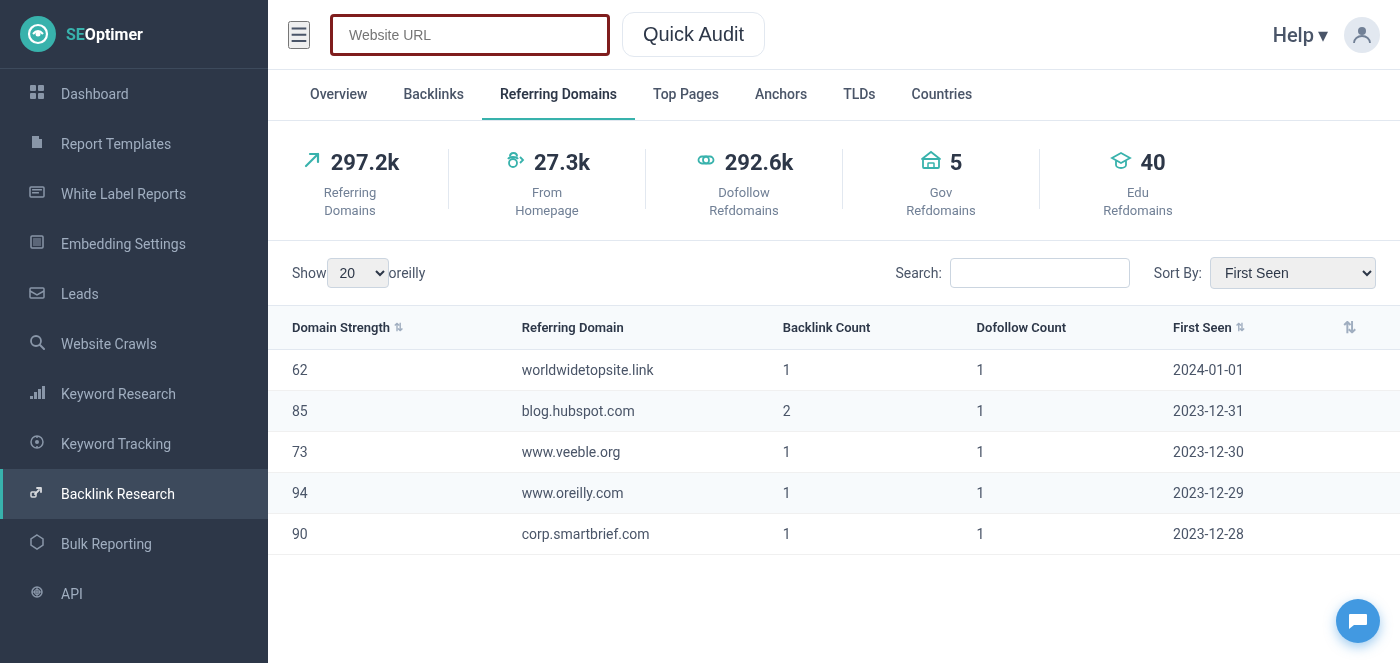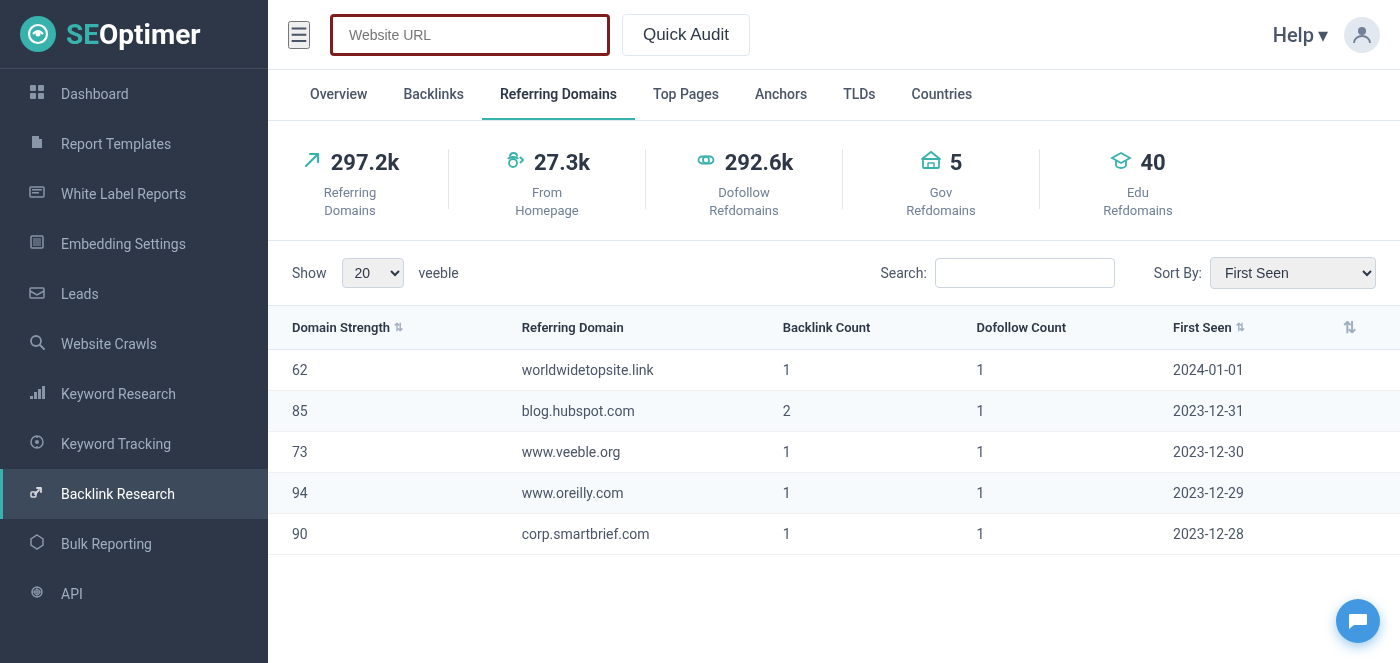--- a/index.html
+++ b/index.html
@@ -29,21 +29,21 @@
       background: #38b2ac;
       border-radius: 50%;
       display: flex;
       align-items: center;
       justify-content: center;
       color: white;
       font-size: 18px;
     }
     .logo-text {
       color: white;
-      font-size: 28px;
+      font-size: 16px;
       font-weight: 700;
     }
     .logo-text span { color: #38b2ac; }
 
     .nav-item {
       display: flex;
       align-items: center;
       gap: 14px;
       padding: 15px 24px;
       cursor: pointer;
@@ -83,23 +83,23 @@
       border-radius: 4px;
       padding: 10px 16px;
       font-size: 14px;
       color: #a0aec0;
       width: 280px;
       outline: none;
     }
     .quick-audit-btn {
       background: #fff;
       border: 1px solid #e2e8f0;
-      border-radius: 4px;
+      border-radius: 12px;
       padding: 10px 20px;
-      font-size: 17px;
+      font-size: 20px;
       color: #2d3748;
       cursor: pointer;
       font-weight: 500;
     }
     .topbar-right {
       margin-left: auto;
       display: flex;
       align-items: center;
       gap: 16px;
     }
@@ -179,21 +179,21 @@
     }
     .stat-icon { font-size: 22px; color: #38b2ac; }
     .stat-number { font-size: 22px; font-weight: 700; color: #2d3748; }
     .stat-label { font-size: 13px; color: #718096; text-align: center; line-height: 1.4; }
 
     
     .table-controls {
       display: flex;
       align-items: center;
       padding: 16px 24px;
-      gap: 15px;
+      gap: 0;
     }
     .show-label { font-size: 14px; color: #4a5568; }
     .entries-select {
       border: 1px solid #cbd5e0;
       border-radius: 4px;
       padding: 5px 8px;
       font-size: 14px;
       color: #2d3748;
       cursor: pointer;
     }
@@ -481,21 +481,21 @@
               </svg></span>
       <span class="stat-number">40</span>
     </div>
     <span class="stat-label">Edu<br>Refdomains</span>
   </div>
       </div>
 
     <div class="table-controls">
       <span class="show-label">Show</span>
       <select class="entries-select" id="entries-select"><option value="10">10</option><option value="20" selected="">20</option><option value="50">50</option><option value="100">100</option></select>
-      <span class="entries-label">veeble</span>
+      <span class="entries-label">oreilly</span>
 
       <div class="search-section">
         <span class="search-label">Search:</span>
         <input class="search-input" type="text" style="">
       </div>
 
       <div class="sort-section">
         <span class="sort-label">Sort By:</span>
         <select class="sort-select" id="sort-select"><option value="First Seen">First Seen</option><option value="Domain Strength">Domain Strength</option><option value="Backlink Count">Backlink Count</option><option value="Dofollow Count">Dofollow Count</option></select>
       </div>

